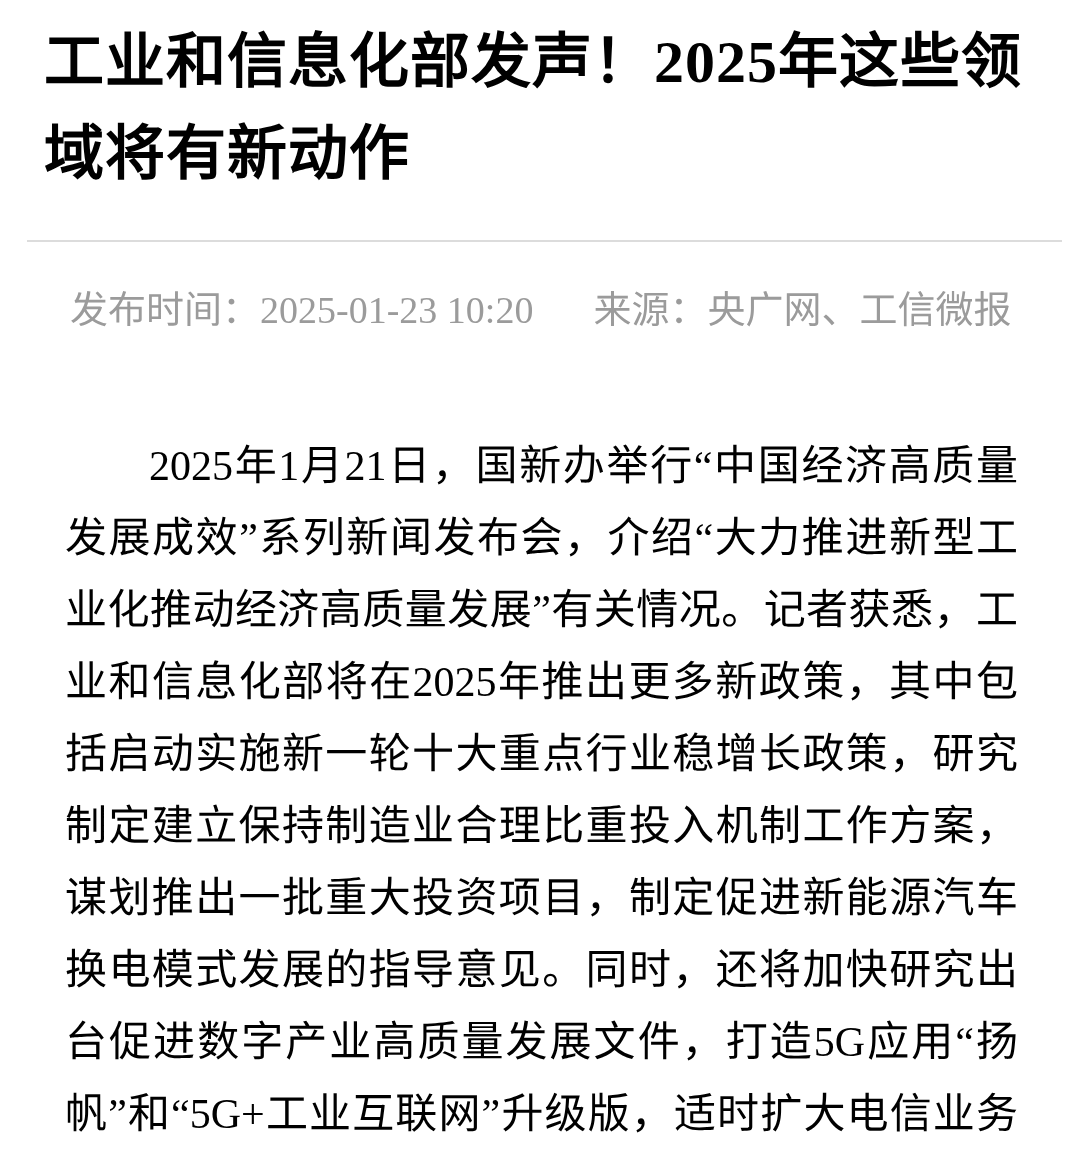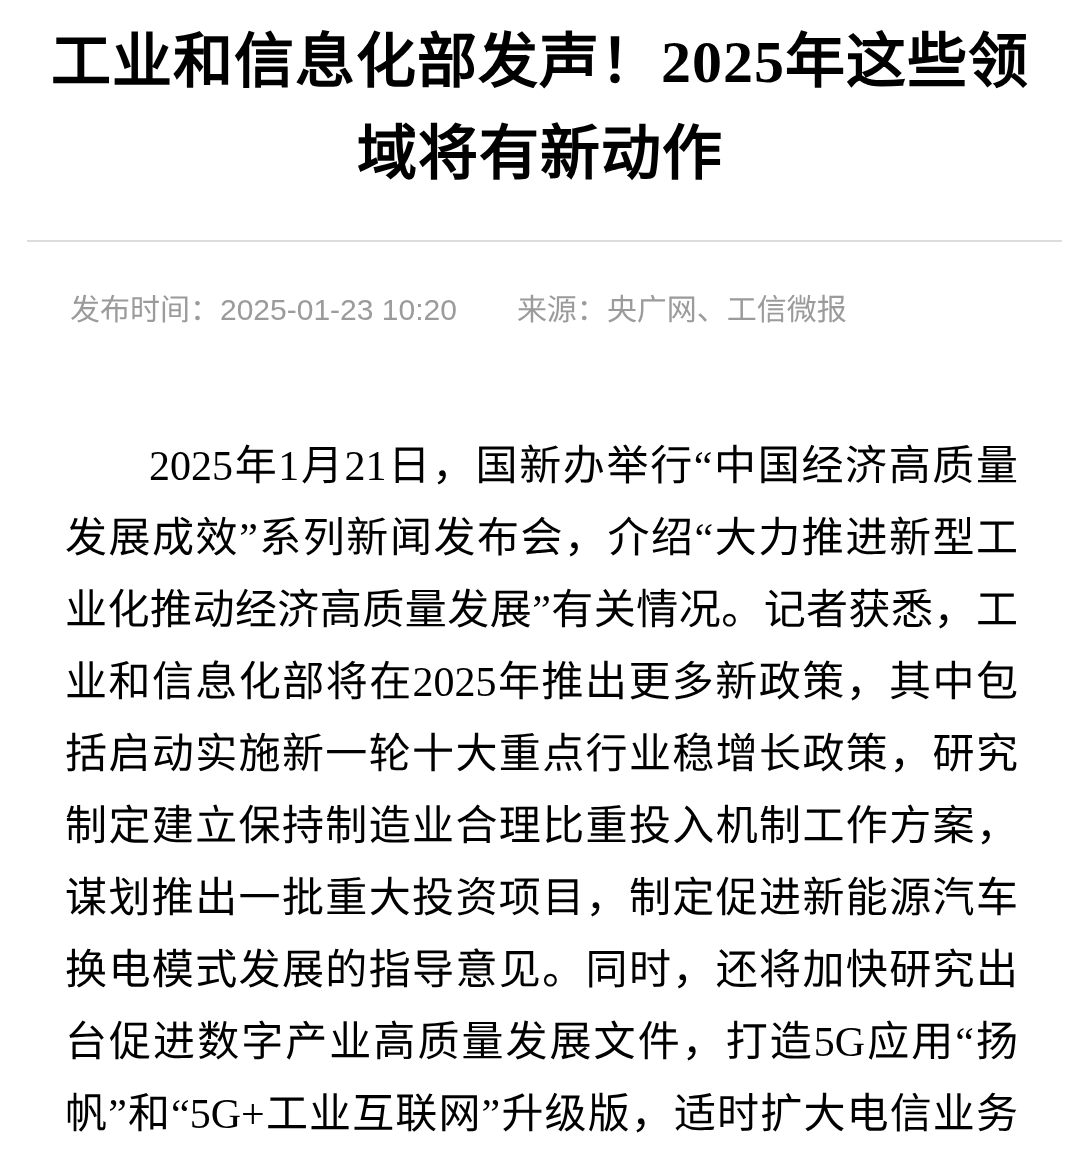--- a/index.html
+++ b/index.html
@@ -17,33 +17,32 @@
   }
   
   .title {
     margin: 0 44px 0 44px;
     padding-top: 16px;
     font-family: "Liberation Serif", "DejaVu Serif", sans-serif;
     font-weight: 700;
     font-size: 60px;
     line-height: 92px;
     letter-spacing: 1px;
-    text-align: center;
     color: #000000;
   }
   .divider {
     height: 2px;
     margin: 40px 18px 0 27px;
     background: #dcdcdc;
   }
   .meta {
     margin-top: 52px;
     padding-left: 70px;
-    font-family: Liberation Sans, sans-serif;
-    font-size: 30px;
+    font-family: Liberation Serif, serif;
+    font-size: 38px;
     line-height: 32px;
     color: #9b9b9b;
     white-space: nowrap;
   }
   .meta .source {
     margin-left: 60px;
   }
   .body-text {
     margin: 104px 62px 0 65px;
     font-family: "Liberation Serif", "DejaVu Serif", serif;

